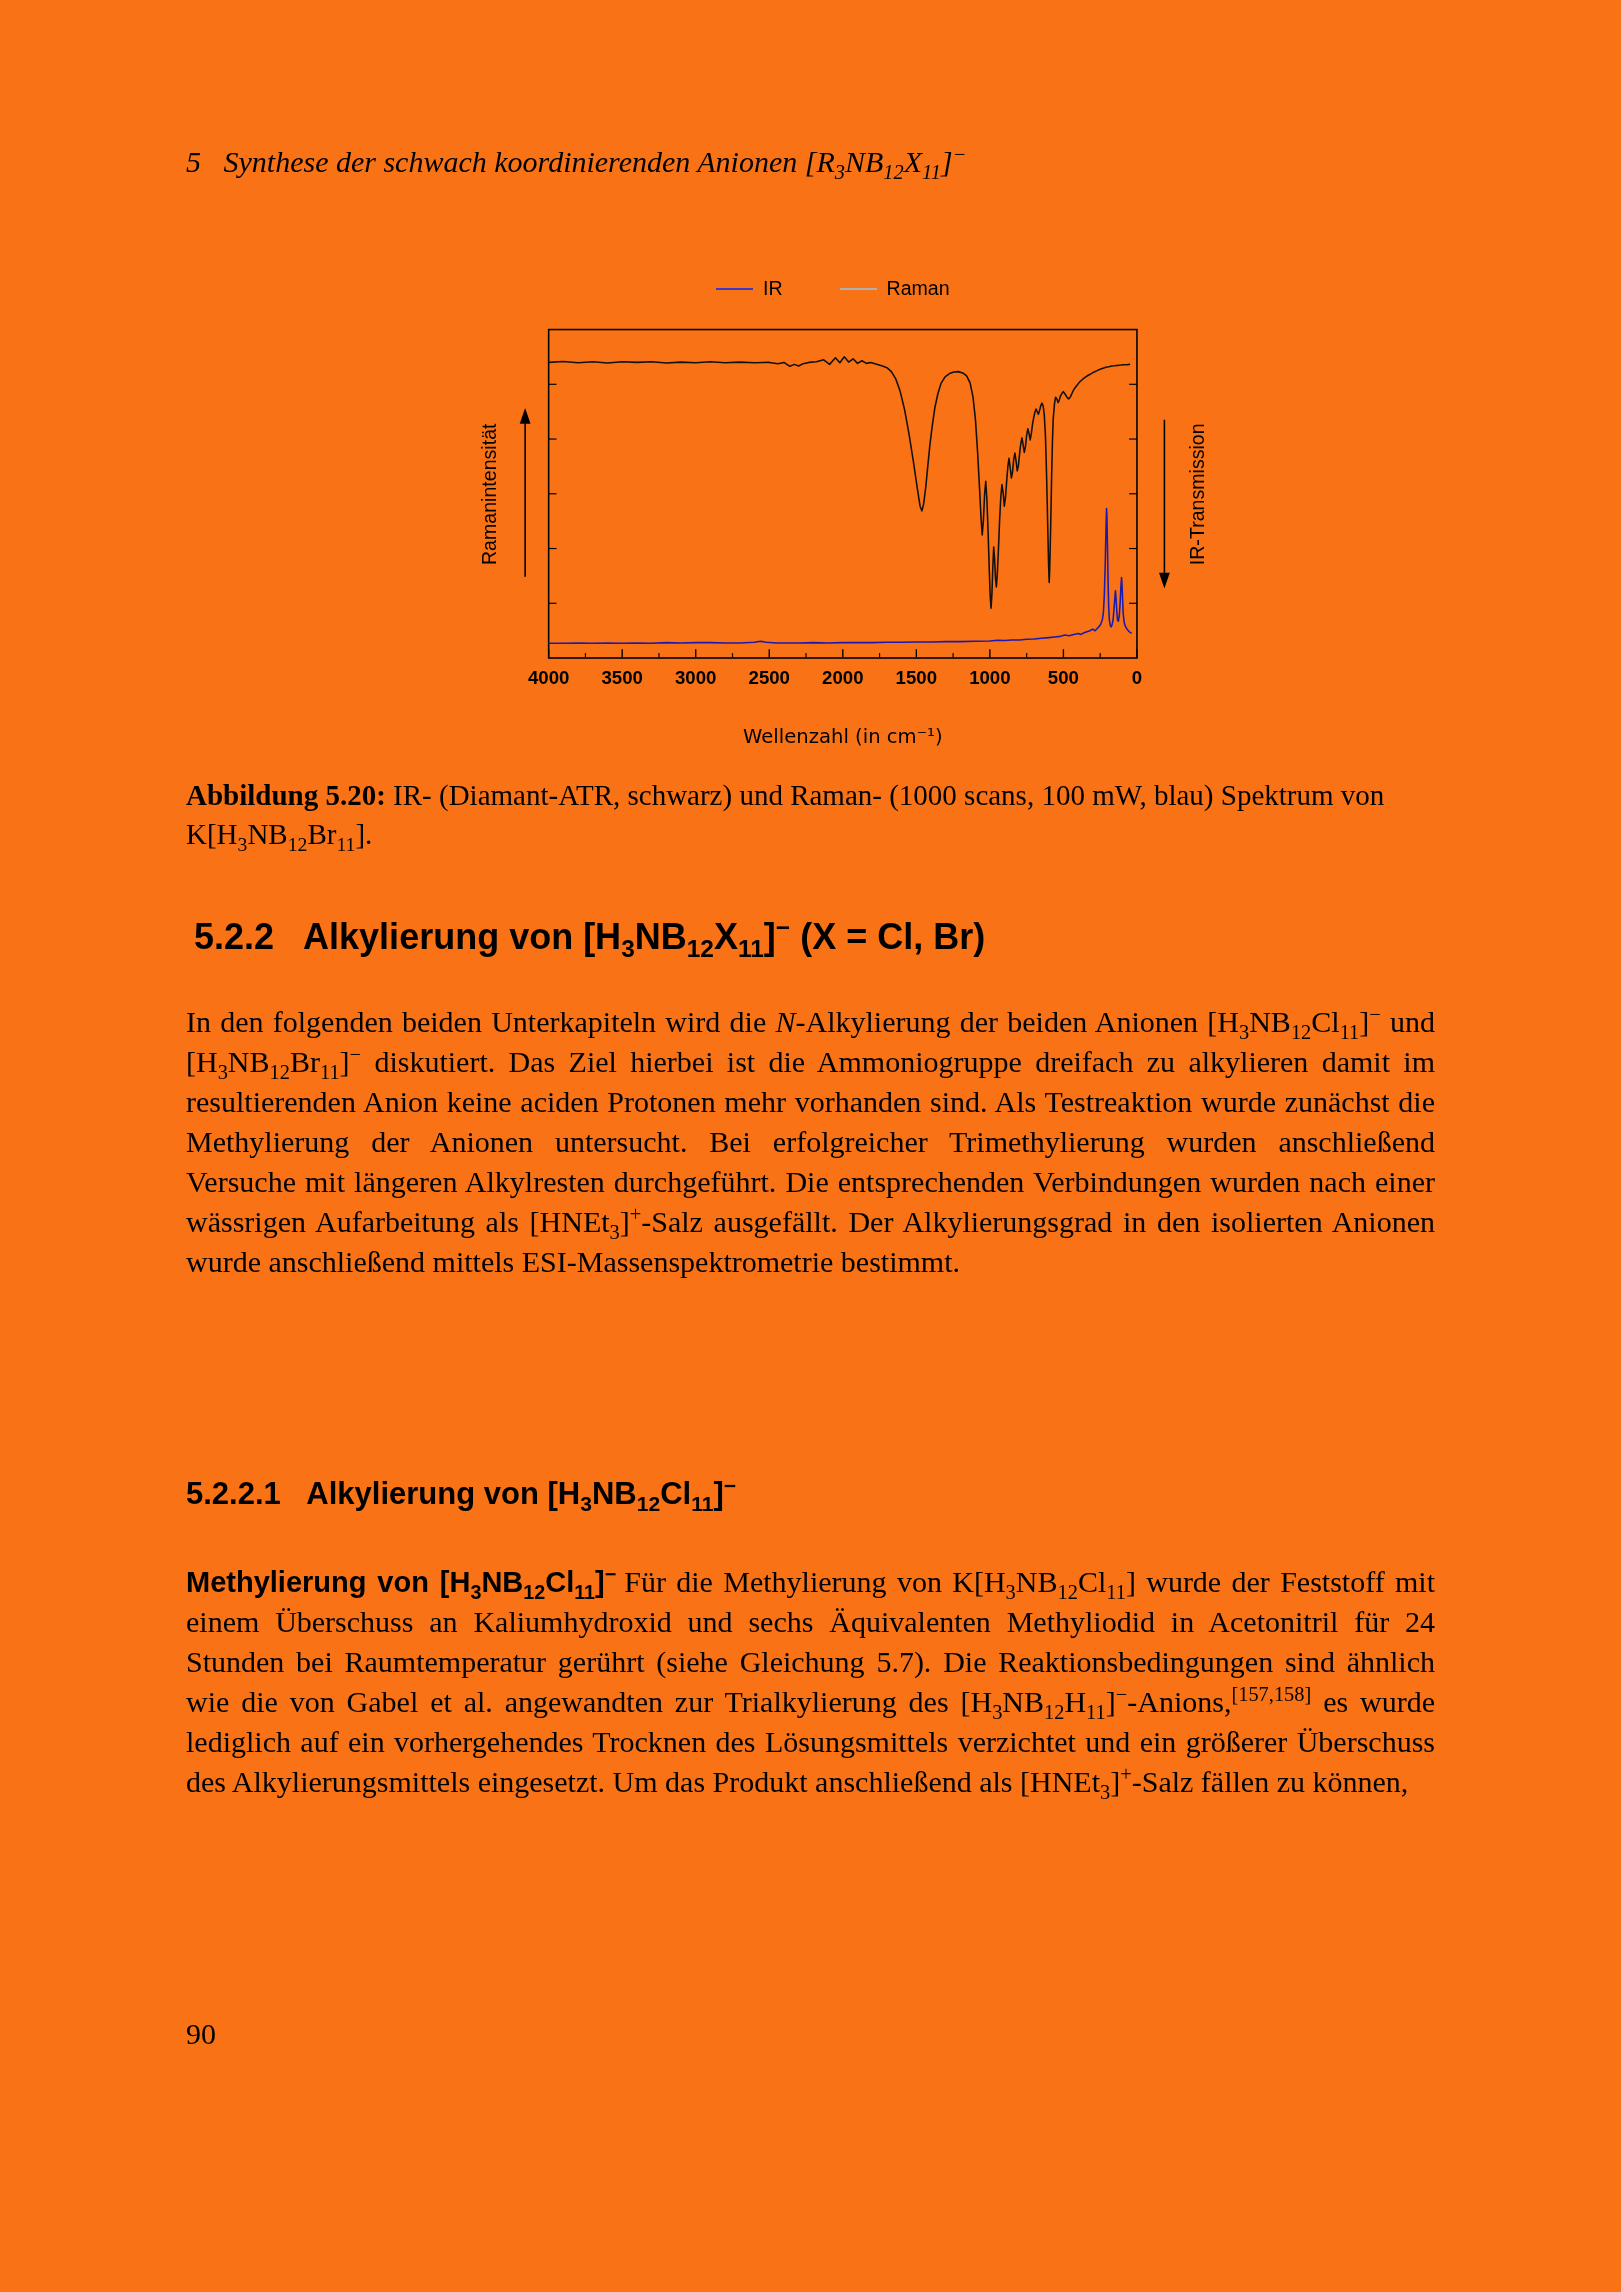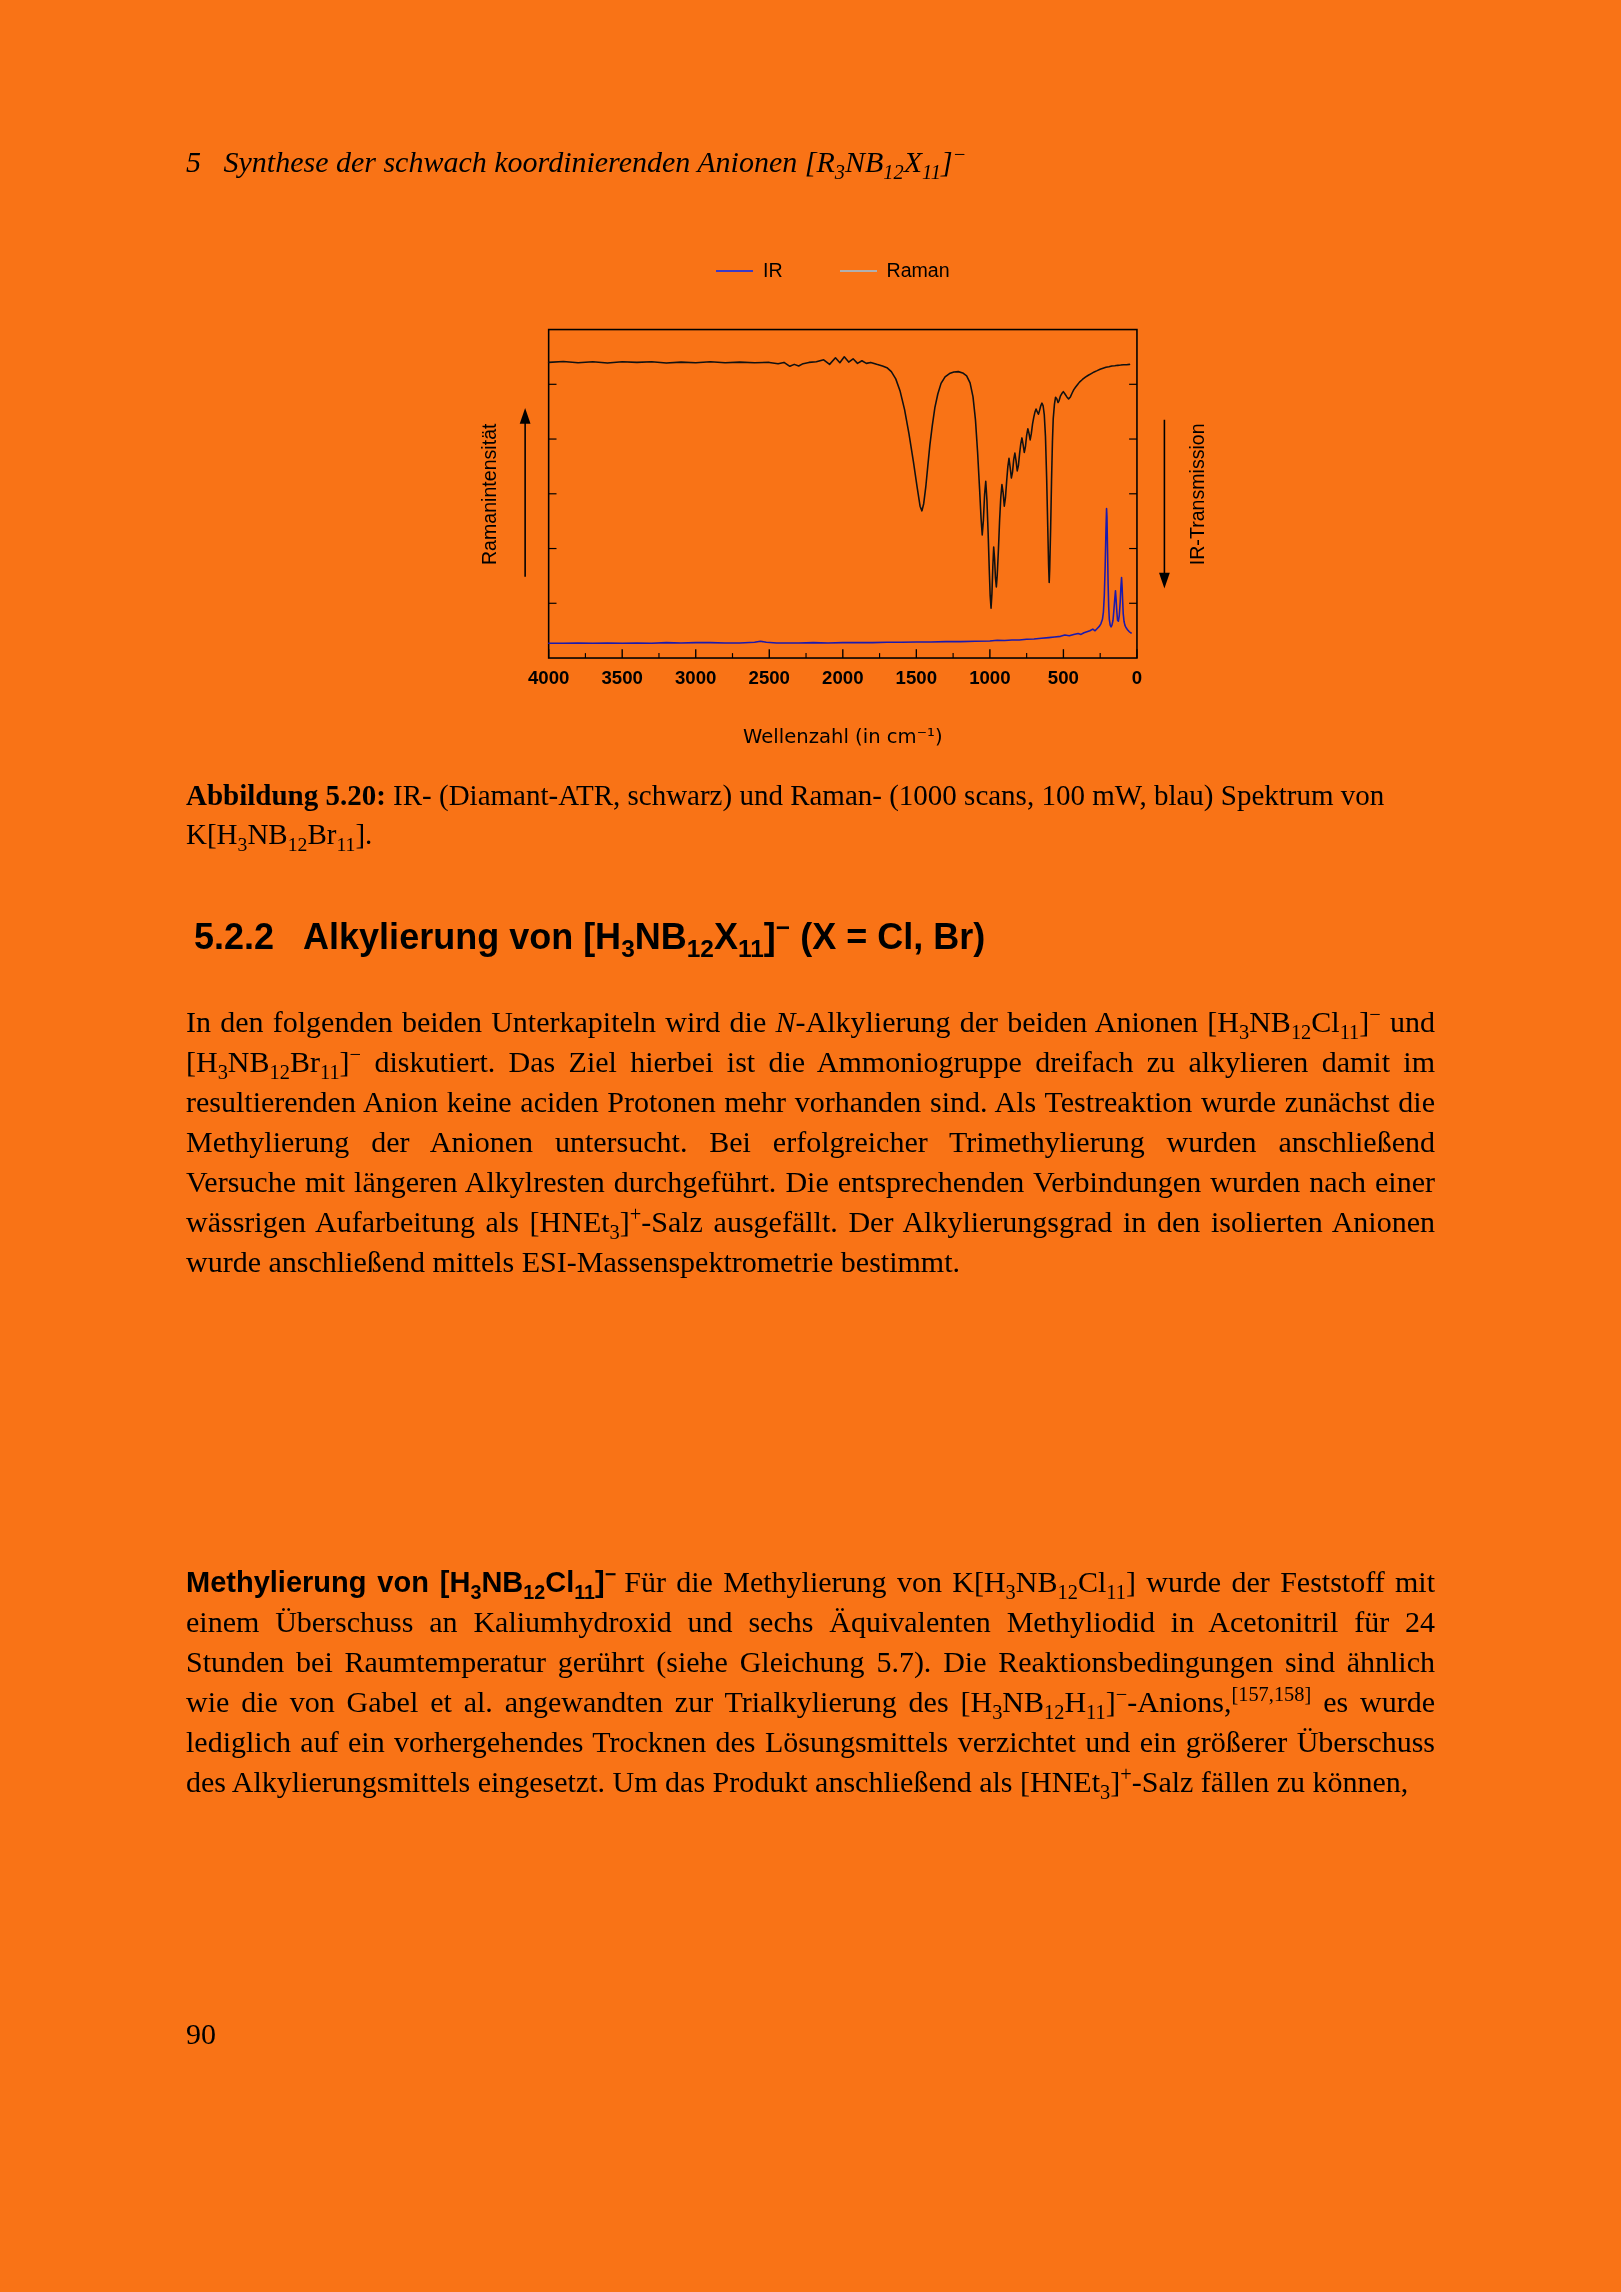--- a/index.html
+++ b/index.html
@@ -4,21 +4,21 @@
 <title>Thesis page 90</title>
 <style>
   html,body{margin:0;padding:0;background:#ffffff;}
   .page{position:relative;width:1621px;height:2293px;background:#f97316;color:#000;overflow:hidden;padding-left:24px;}
 
   .running-header{position:absolute;left:186px;top:145px;width:1249px;
     font-family:"Liberation Serif",serif;font-style:italic;font-size:30px;}
 
   figure{margin:0;}
   .figure{position:absolute;left:431px;top:259px;width:804px;height:508px;}
-  .legend{display:flex;justify-content:center;align-items:flex-start;gap:57px;height:41px;
+  .legend{display:flex;justify-content:center;align-items:flex-end;gap:57px;height:41px;
     font-family:"Liberation Sans","DejaVu Sans",sans-serif;font-size:19.6px;}
   .legend-item{display:flex;align-items:center;gap:9.8px;}
   .legend-line{display:inline-block;width:37px;height:2px;background:#000;}
   #spectrum-svg{display:block;}
   .tick-label{font-family:"Liberation Sans","DejaVu Sans",sans-serif;font-size:19px;font-weight:bold;}
   .axis-label{font-family:"Liberation Sans","DejaVu Sans",sans-serif;font-size:20px;}
   .axis-title{font-family:"DejaVu Sans",sans-serif;font-size:20px;}
 
   .caption{position:absolute;left:186px;top:776px;width:1249px;
     font-family:"Liberation Serif",serif;font-size:29px;line-height:39px;}
@@ -117,19 +117,20 @@
         </g>
     </svg>
   </figure>
 
   <div class="caption"><b>Abbildung 5.20:</b> <span>IR- (Diamant-ATR, schwarz) und Raman- (1000 scans, 100 mW, blau) Spektrum von K[H<sub>3</sub>NB<sub>12</sub>Br<sub>11</sub>].</span></div>
 
   <h2 class="sec-heading"><span class="sec-num">5.2.2</span><span>Alkylierung von [H<sub>3</sub>NB<sub>12</sub>X<sub>11</sub>]<sup>−</sup> (X&nbsp;=&nbsp;Cl, Br)</span></h2>
 
   <p class="para" id="para1">In den folgenden beiden Unterkapiteln wird die <i>N</i>-Alkylierung der beiden Anionen [H<sub>3</sub>NB<sub>12</sub>Cl<sub>11</sub>]<sup>−</sup> und [H<sub>3</sub>NB<sub>12</sub>Br<sub>11</sub>]<sup>−</sup> diskutiert. Das Ziel hierbei ist die Ammoniogruppe dreifach zu alkylieren damit im resultierenden Anion keine aciden Protonen mehr vorhanden sind. Als Testreaktion wurde zunächst die Methylierung der Anionen untersucht. Bei erfolgreicher Trimethylierung wurden anschließend Versuche mit längeren Alkylresten durchgeführt. Die entsprechenden Verbindungen wurden nach einer wässrigen Aufarbeitung als [HNEt<sub>3</sub>]<sup>+</sup>-Salz ausgefällt. Der Alkylierungsgrad in den isolierten Anionen wurde anschließend mittels ESI-Massenspektrometrie bestimmt.</p>
 
+  <h3 class="subsec-heading"><span class="sec-num">5.2.2.1</span><span>Alkylierung von [H<sub>3</sub>NB<sub>12</sub>Cl<sub>11</sub>]<sup>−</sup></span></h3>
 
   <p class="para" id="para2"><span class="runin">Methylierung von [H<sub>3</sub>NB<sub>12</sub>Cl<sub>11</sub>]<sup>−</sup></span><span>Für die Methylierung von K[H<sub>3</sub>NB<sub>12</sub>Cl<sub>11</sub>] wurde der Feststoff mit einem Überschuss an Kaliumhydroxid und sechs Äquivalenten Methyliodid in Acetonitril für 24 Stunden bei Raumtemperatur gerührt (siehe Gleichung 5.7). Die Reaktionsbedingungen sind ähnlich wie die von Gabel et al. angewandten zur Trialkylierung des [H<sub>3</sub>NB<sub>12</sub>H<sub>11</sub>]<sup>−</sup>-Anions,<sup>[157,158]</sup> es wurde lediglich auf ein vorhergehendes Trocknen des Lösungsmittels verzichtet und ein größerer Überschuss des Alkylierungsmittels eingesetzt. Um das Produkt anschließend als [HNEt<sub>3</sub>]<sup>+</sup>-Salz fällen zu können,</span></p>
 
   <div class="page-number">90</div>
 
 </div>
 
 
 </body></html>

